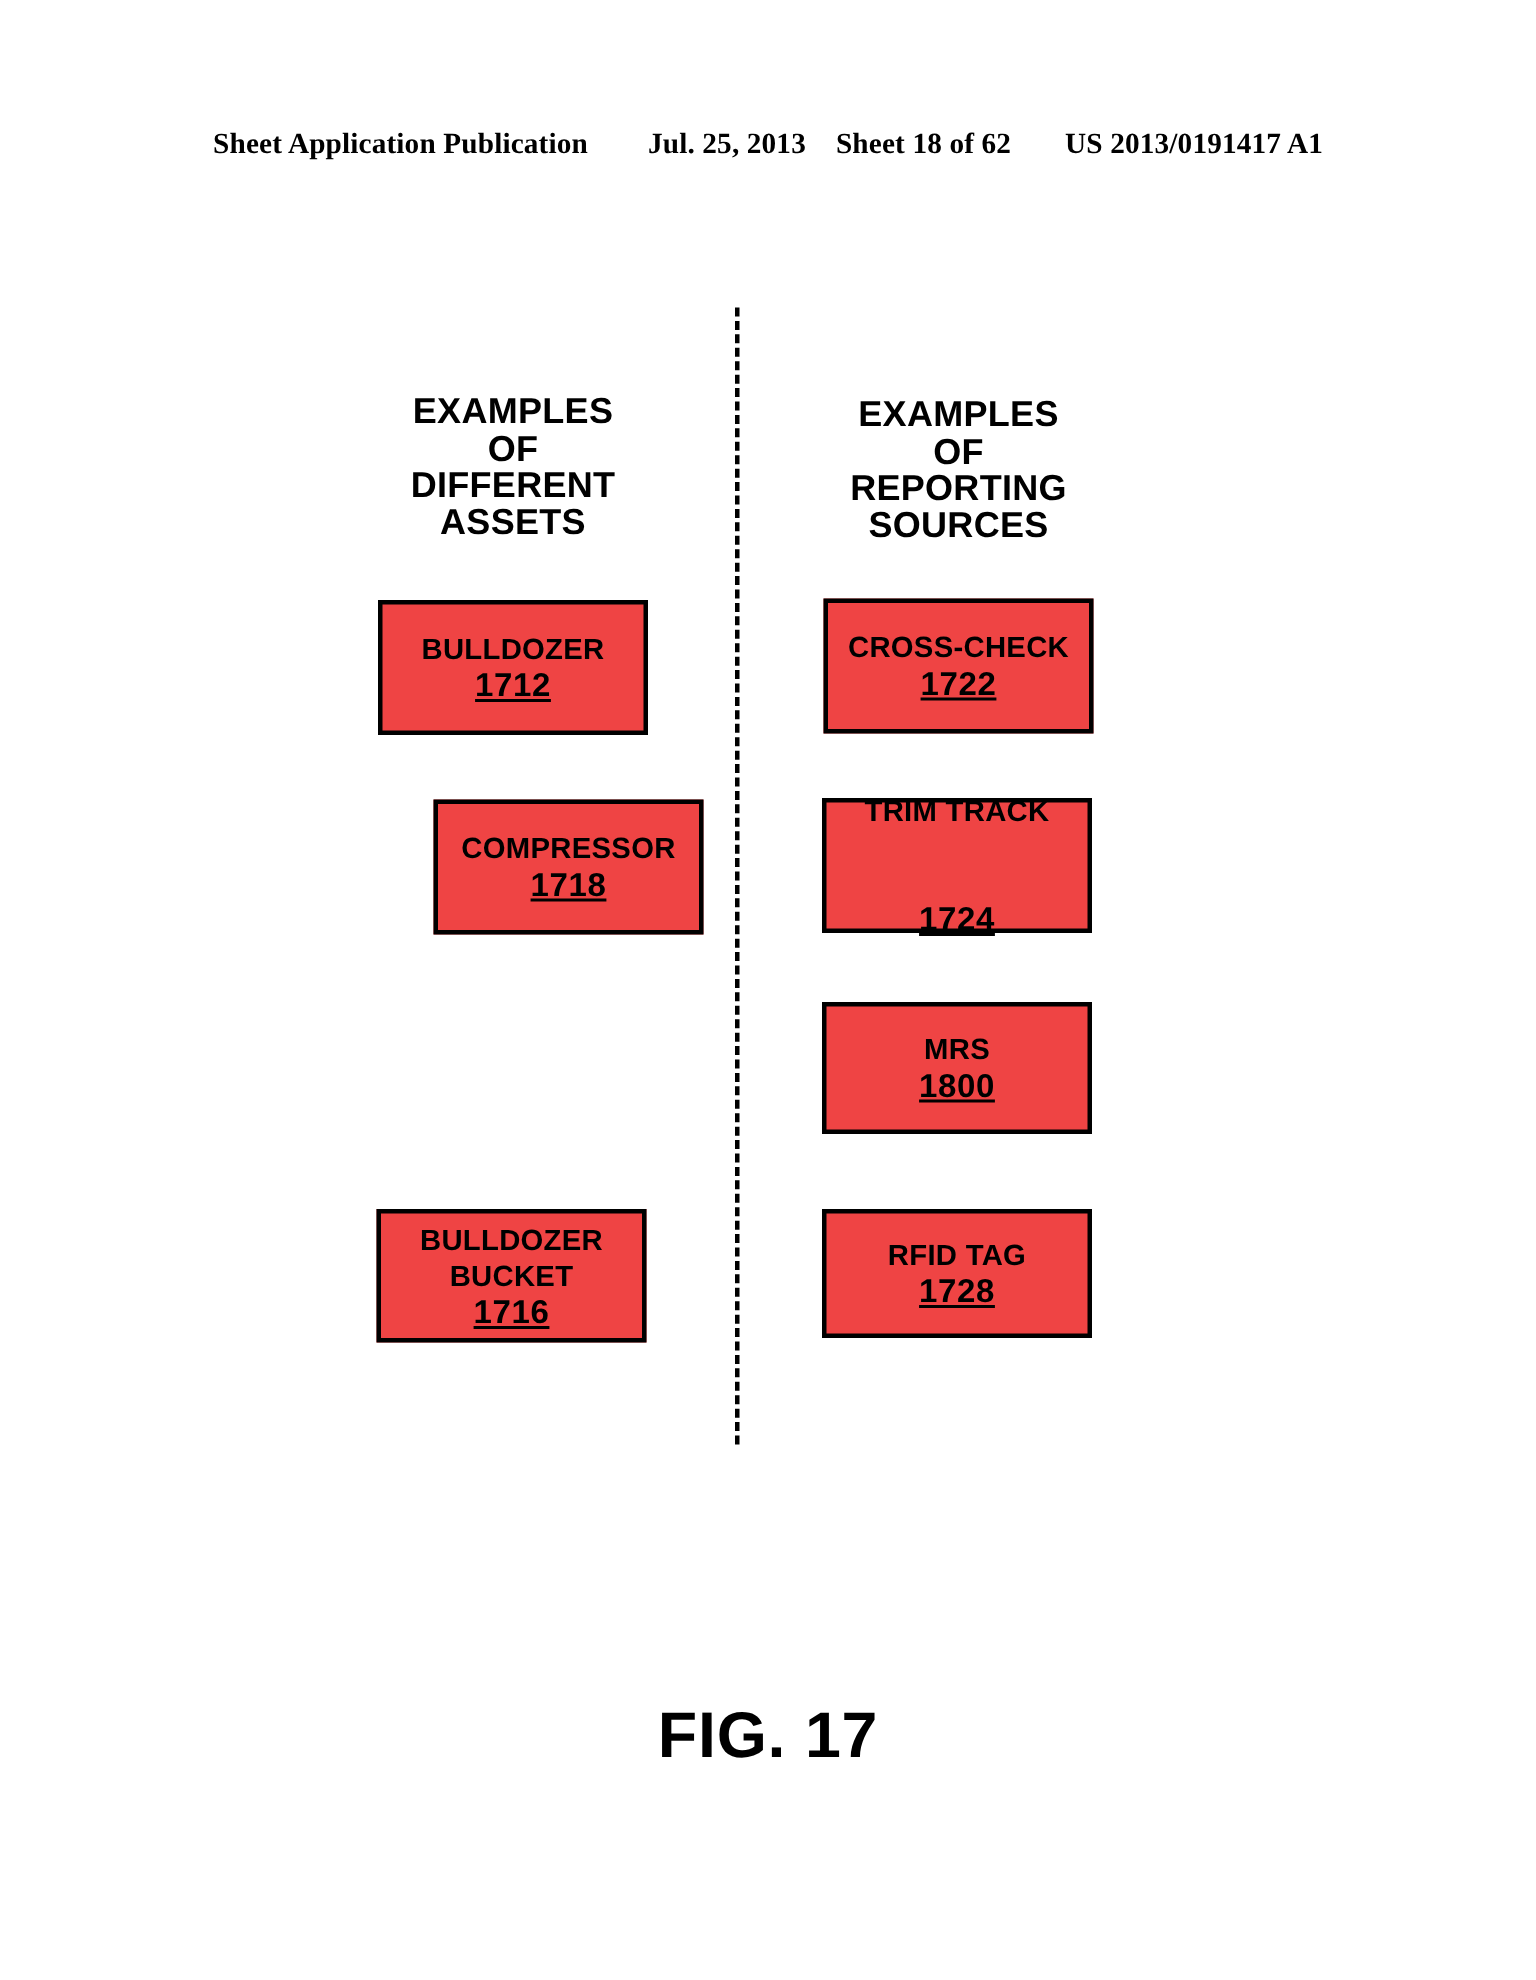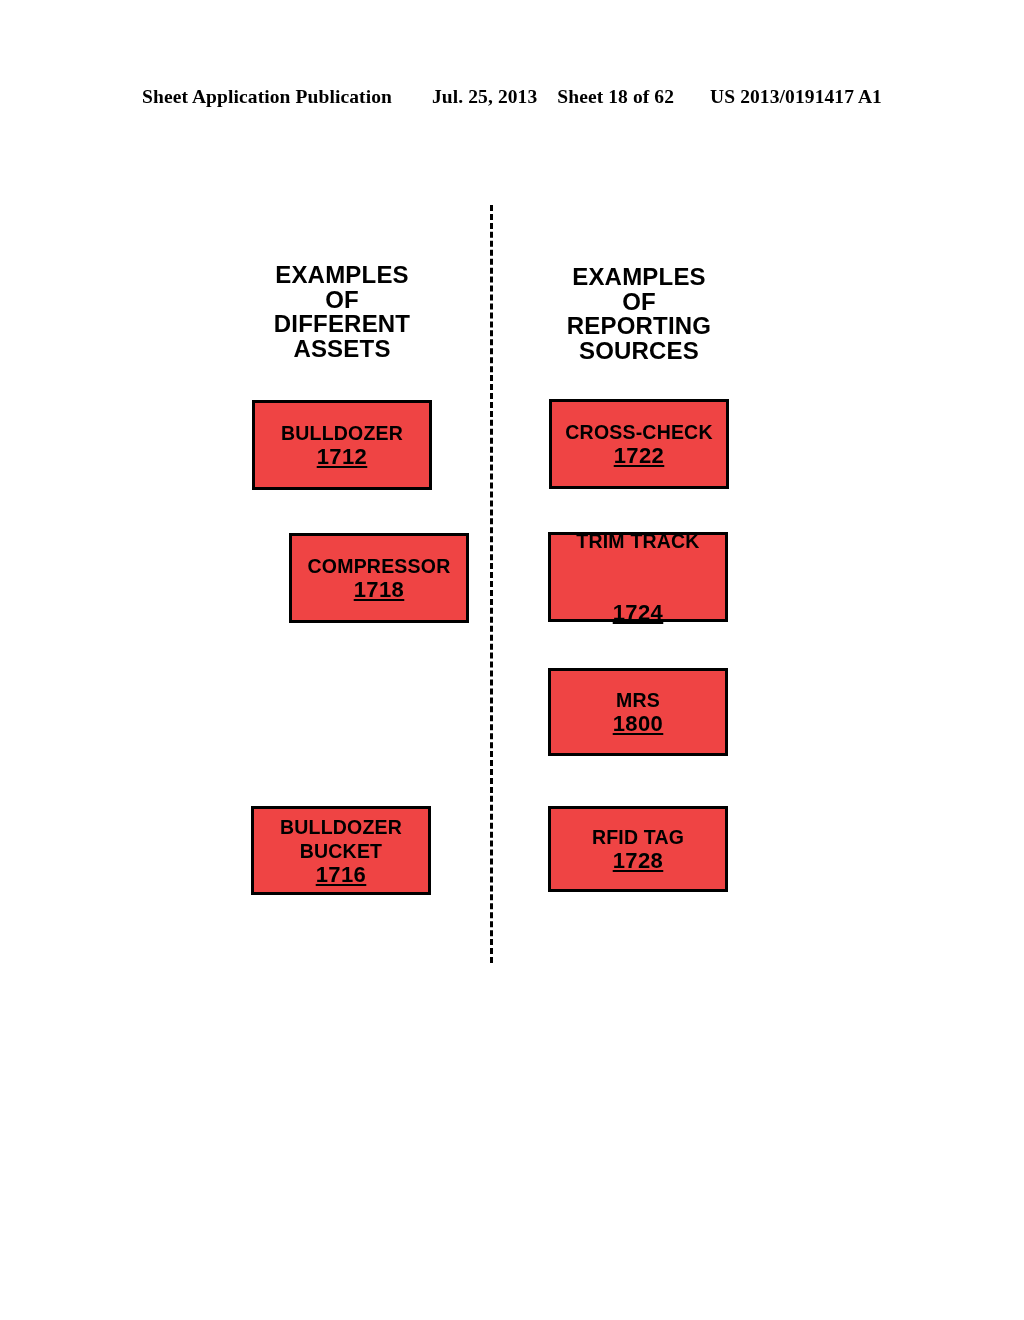--- a/index.html
+++ b/index.html
@@ -161,13 +161,14 @@
   <div class="node-box" style="left:548px; top:668px; width:180px; height:88px;">
     <div class="node-label">MRS</div>
     <div class="node-ref">1800</div>
   </div>
 
   <div class="node-box" style="left:548px; top:806px; width:180px; height:86px;">
     <div class="node-label">RFID TAG</div>
     <div class="node-ref">1728</div>
   </div>
 
+  <div class="fig-caption">FIG. 17</div>
 </div>
 
 </body></html>

